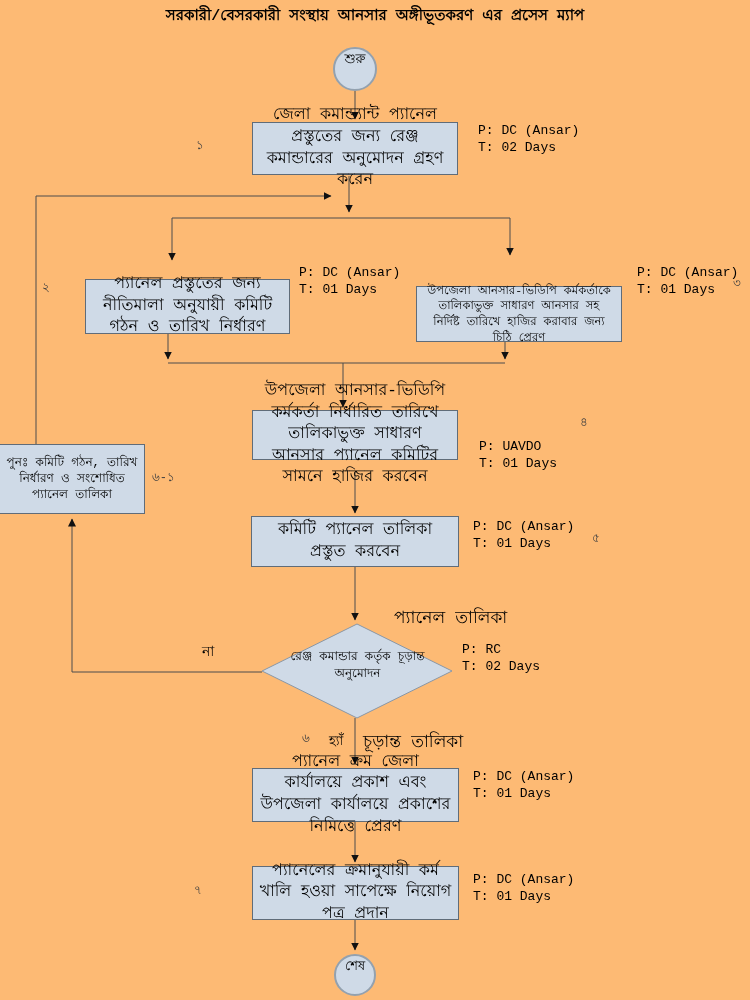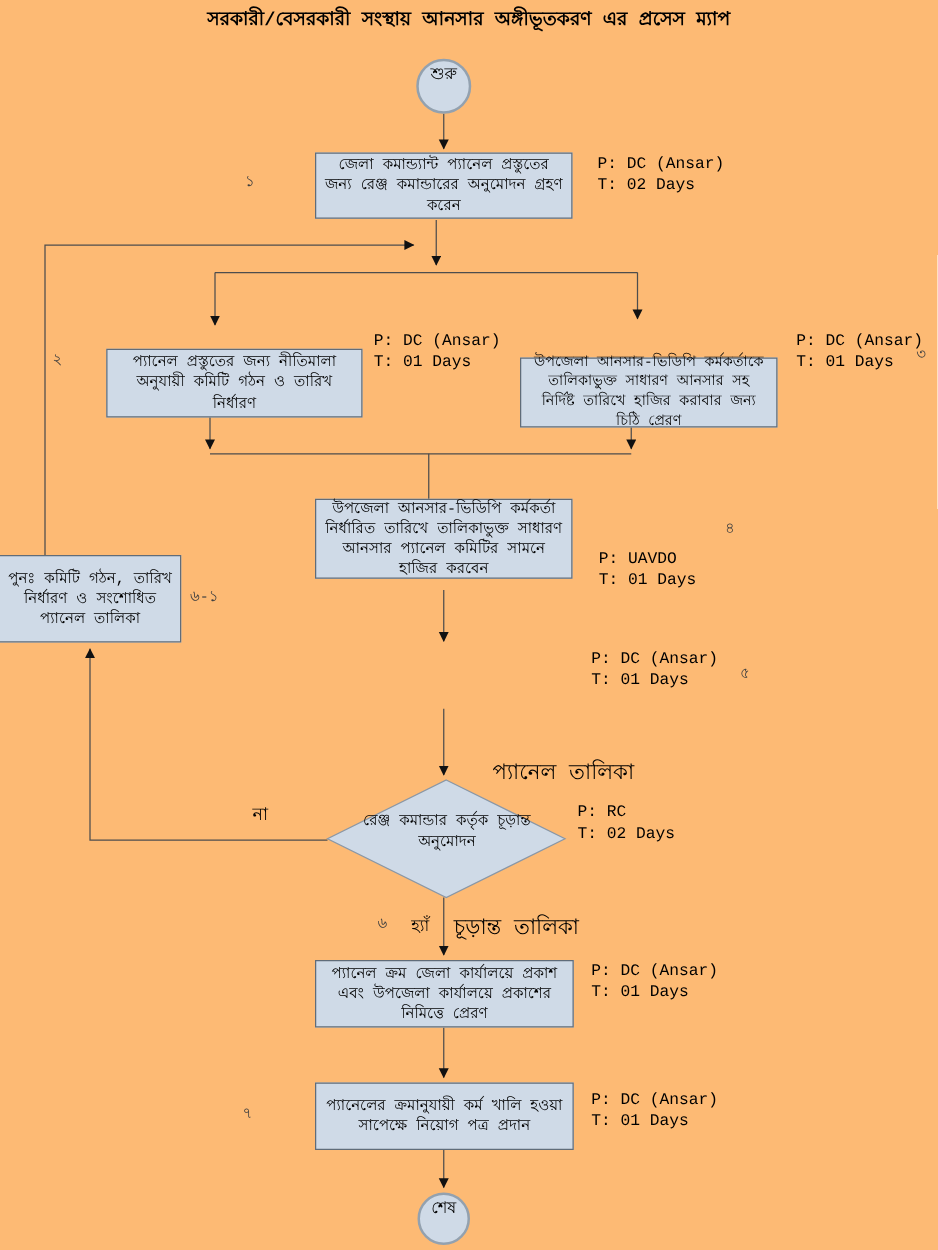--- a/index.html
+++ b/index.html
@@ -14,38 +14,38 @@
     font-family:Liberation Mono, monospace;color:#000;
   }
   .title{
     position:absolute;left:0;top:3px;width:750px;text-align:center;
     font-size:15px;font-weight:bold;
   }
   svg.wires{position:absolute;left:0;top:0;}
   .step-box{
     position:absolute;background:var(--node-fill);border:1px solid var(--node-border);
     display:flex;align-items:center;justify-content:center;text-align:center;
-    font-size:12px;line-height:1.35;padding:2px 6px;box-sizing:border-box;
+    font-size:16px;line-height:1.35;padding:2px 6px;box-sizing:border-box;
   }
   .rework-box{
     position:absolute;left:-1px;top:444px;width:146px;height:70px;
     background:var(--node-fill);border:1px solid var(--node-border);
     display:flex;align-items:center;justify-content:center;text-align:center;
     font-size:12px;line-height:1.35;padding:2px 5px;box-sizing:border-box;
   }
   .term{
     position:absolute;background:var(--node-fill);border:2px solid #93a1af;border-radius:50%;
     display:flex;align-items:flex-start;justify-content:center;font-size:13px;box-sizing:border-box;
   }
   .term.start{left:333px;top:47px;width:44px;height:44px;}
   .term.end{left:334px;top:954px;width:42px;height:42px;}
   #box1{left:252px;top:122px;width:206px;height:53px;}
   #box2{left:85px;top:263px;width:205px;height:55px;margin-top:16px;}
   #box3{left:416px;top:258px;width:206px;height:56px;font-size:11.5px;margin-top:28px;}
-  #box4{left:252px;top:399px;width:206px;height:64px;}
+  #box4{left:252px;top:410px;width:206px;height:50px;}
   #box5{left:251px;top:516px;width:208px;height:51px;}
   #box6{left:252px;top:768px;width:207px;height:54px;}
   #box7{left:252px;top:866px;width:207px;height:54px;}
   .diamond-text{
     position:absolute;left:275px;top:649px;width:165px;text-align:center;
     font-size:12px;line-height:1.4;
   }
   .annot{position:absolute;font-size:13px;line-height:17px;white-space:nowrap;}
   #a1{left:478px;top:122px;}
   #a2{left:299px;top:264px;}
@@ -117,20 +117,23 @@
   </div>
   <div class="step-box" id="box3">
     <span>উপজেলা আনসার-ভিডিপি কর্মকর্তাকে তালিকাভুক্ত সাধারণ আনসার সহ নির্দিষ্ট তারিখে হাজির করাবার জন্য চিঠি প্রেরণ</span>
   </div>
   <div class="step-box" id="box4">
     <span>উপজেলা আনসার-ভিডিপি কর্মকর্তা নির্ধারিত তারিখে তালিকাভুক্ত সাধারণ আনসার প্যানেল কমিটির সামনে হাজির করবেন</span>
   </div>
   <div class="rework-box">
     <span>পুনঃ  কমিটি গঠন, তারিখ নির্ধারণ ও সংশোধিত প্যানেল তালিকা</span>
   </div>
+  <div class="step-box" id="box5">
+    <span>কমিটি প্যানেল তালিকা প্রস্তুত করবেন</span>
+  </div>
   <div class="diamond-text">রেঞ্জ কমান্ডার কর্তৃক চূড়ান্ত অনুমোদন</div>
   <div class="step-box" id="box6">
     <span>প্যানেল ক্রম জেলা কার্যালয়ে প্রকাশ এবং উপজেলা কার্যালয়ে প্রকাশের নিমিত্তে প্রেরণ</span>
   </div>
   <div class="step-box" id="box7">
     <span>প্যানেলের ক্রমানুযায়ী কর্ম খালি হওয়া সাপেক্ষে নিয়োগ পত্র প্রদান</span>
   </div>
 
   <div class="term end">
     <span>শেষ</span>

